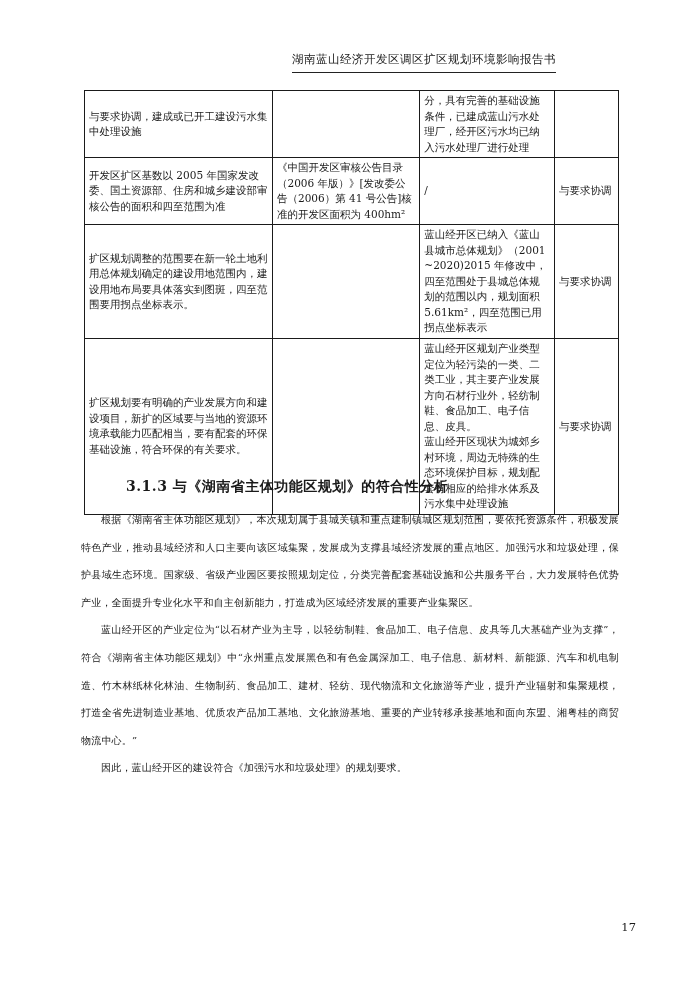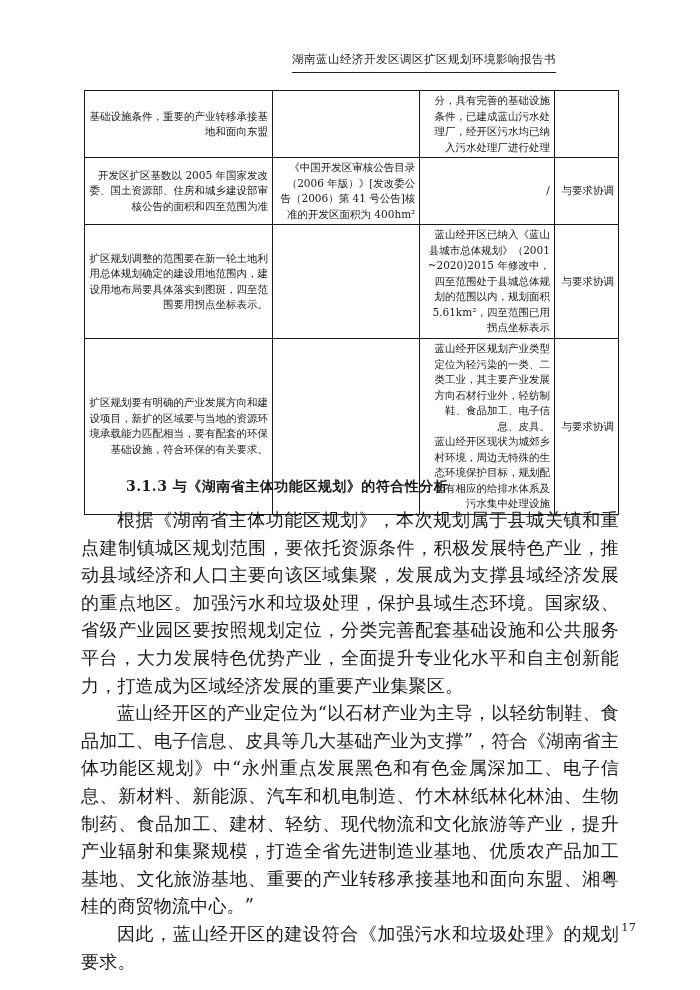--- a/index.html
+++ b/index.html
@@ -30,21 +30,21 @@
   .table-wrap { position: absolute; left: 84px; top: 90px; width: 535px; }
   table.conf-table {
     border-collapse: collapse;
     width: 100%;
     table-layout: fixed;
   }
   table.conf-table td {
     border: 1px solid #1a1a1a;
     font-size: 10.5px;
     line-height: 1.48;
-    text-align: right;
+    text-align: left;
     vertical-align: middle;
     padding: 2px 4px;
     white-space: pre-line;
     word-break: break-all;
   }
   .col-req   { width: 35.2%; }
   .col-basis { width: 27.6%; }
   .col-stat  { width: 25.2%; }
   .col-concl { width: 12.0%; }
   tr.r1 td { height: 55px; }
@@ -59,21 +59,21 @@
     width: 540px;
     font-size: 14px;
     font-weight: bold;
     letter-spacing: 0.5px;
     margin-left: 44px;
   }
   .body-text {
     position: absolute;
     left: 81px; top: 506px;
     width: 538px;
-    font-size: 18px;
+    font-size: 10px;
     line-height: 27.6px;
     text-align: justify;
   }
   .body-text p {
     margin: 0;
     text-indent: 2em;
     letter-spacing: 0.2px;
   }
 
   
@@ -97,21 +97,21 @@
   <div class="table-wrap">
     <table class="conf-table">
       <colgroup>
         <col class="col-req">
           <col class="col-basis">
           <col class="col-stat">
           <col class="col-concl">
       </colgroup>
       <tbody>
         <tr class="r1">
-          <td>基础设施条件，重要的产业转移承接基地和面向东盟</td>
+          <td>与要求协调，建成或已开工建设污水集中处理设施</td>
           <td></td>
           <td>分，具有完善的基础设施条件，已建成蓝山污水处理厂，经开区污水均已纳入污水处理厂进行处理</td>
           <td></td>
         </tr>
         <tr class="r2">
           <td>开发区扩区基数以 2005 年国家发改委、国土资源部、住房和城乡建设部审核公告的面积和四至范围为准</td>
           <td>《中国开发区审核公告目录（2006 年版）》[发改委公告（2006）第 41 号公告]核准的开发区面积为 400hm²</td>
           <td>/</td>
           <td>与要求协调</td>
         </tr>

